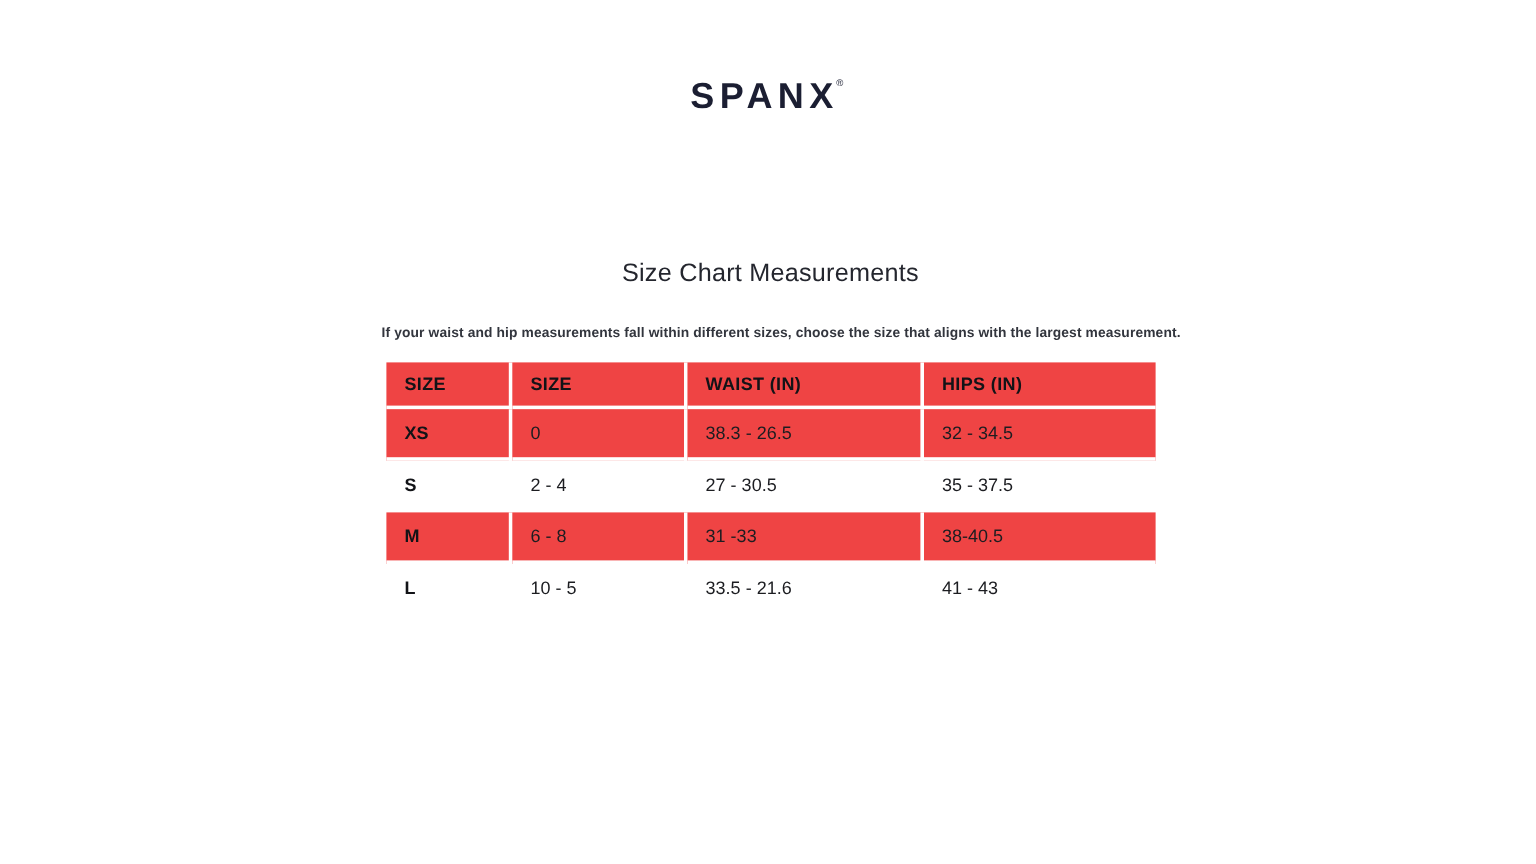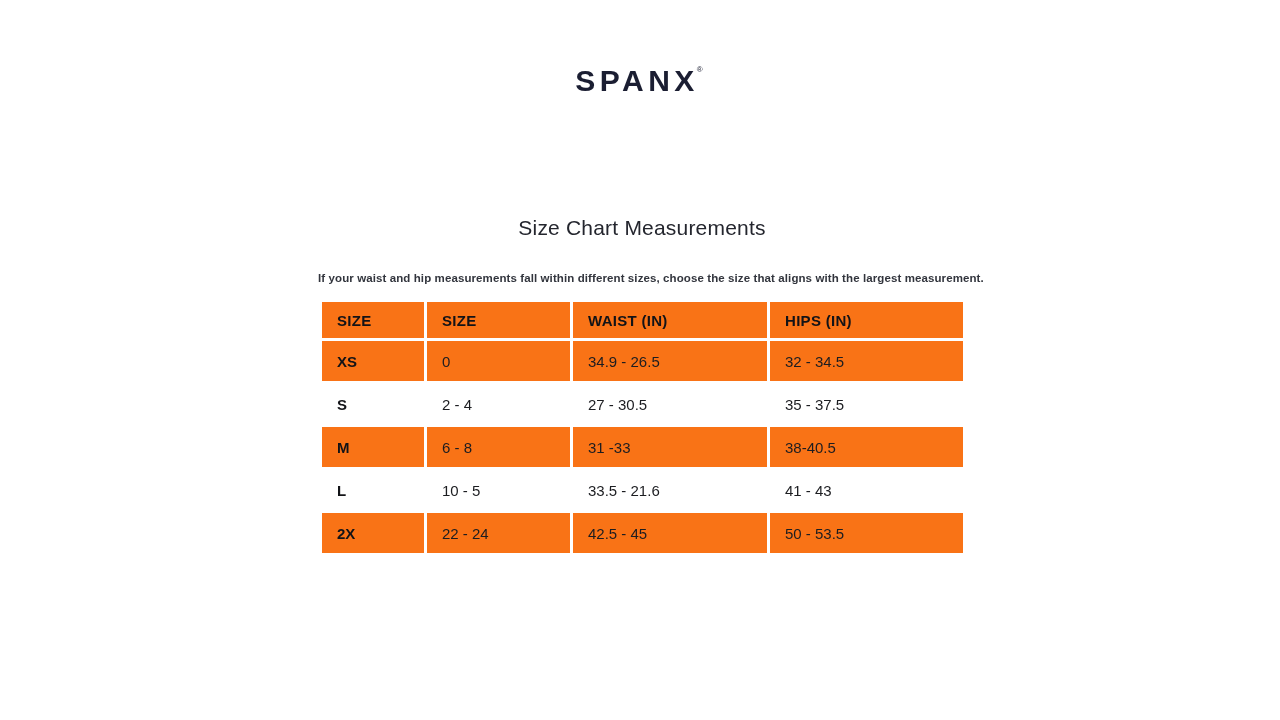--- a/index.html
+++ b/index.html
@@ -84,21 +84,21 @@
     color: #121317;
     letter-spacing: 0.3px;
   }
   .size-table td { height: 43px; padding-left: 15px; }
   .size-table th:nth-child(-n+3),
   .size-table td:nth-child(-n+3) {
     border-right: 3px solid #ffffff;
   }
   .size-table tr.shaded th,
   .size-table tr.shaded td {
-    background: #f97316;
+    background: #ef4444;
   }
   .size-table td.size-cell {
     font-weight: 700;
     color: #121317;
   }
 </style>
 </head>
 <body>
 
 <div class="viewport">
@@ -123,43 +123,37 @@
         <th>SIZE</th>
         <th>SIZE</th>
         <th>WAIST (IN)</th>
         <th>HIPS (IN)</th>
       </tr>
     </thead>
     <tbody>
       <tr class="shaded">
         <td class="size-cell">XS</td>
         <td>0</td>
-        <td>34.9 - 26.5</td>
+        <td>38.3 - 26.5</td>
         <td>32 - 34.5</td>
       </tr>
       <tr>
         <td class="size-cell">S</td>
         <td>2 - 4</td>
         <td>27 - 30.5</td>
         <td>35 - 37.5</td>
       </tr>
       <tr class="shaded">
         <td class="size-cell">M</td>
         <td>6 - 8</td>
         <td>31 -33</td>
         <td>38-40.5</td>
       </tr>
       <tr>
         <td class="size-cell">L</td>
         <td>10 - 5</td>
         <td>33.5 - 21.6</td>
         <td>41 - 43</td>
       </tr>
-      <tr class="shaded">
-        <td class="size-cell">2X</td>
-        <td>22 - 24</td>
-        <td>42.5 - 45</td>
-        <td>50 - 53.5</td>
-      </tr>
     </tbody>
   </table>
 
 </div>
 
 </body></html>

